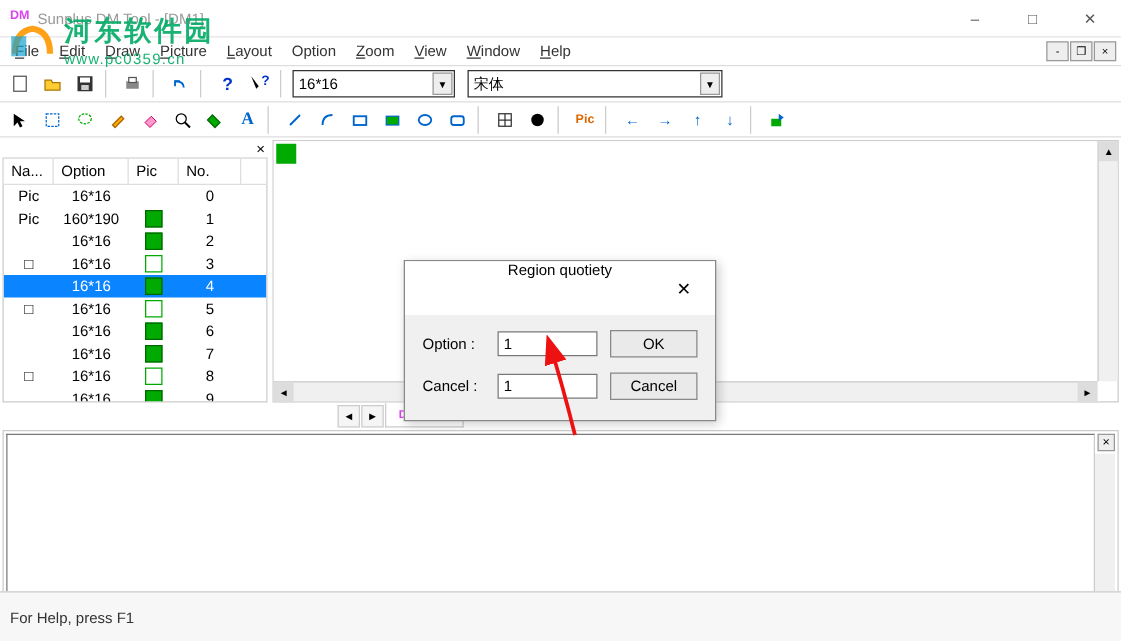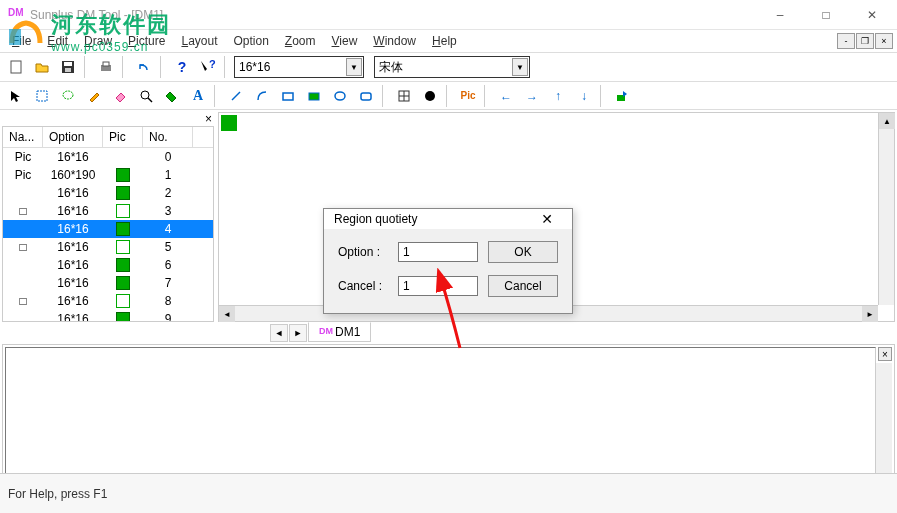--- a/index.html
+++ b/index.html
@@ -50,21 +50,21 @@
 .doc-tab .ico { width: 12px; height: 12px; color: #d946ef; font-size: 9px; font-weight: bold; }
 
 .bottom-panel { height: 145px; border: 1px solid #ccc; margin: 2px; position: relative; }
 .bottom-panel .close-x { position: absolute; right: 2px; top: 2px; width: 14px; height: 14px; border: 1px solid #999; font-size: 10px; display: flex; align-items: center; justify-content: center; background: #eee; }
 .bottom-panel .inner { position: absolute; top: 2px; left: 2px; right: 18px; bottom: 2px; border: 1px inset #ccc; background: #fff; }
 .bp-vscroll { position: absolute; top: 18px; right: 2px; bottom: 2px; width: 16px; background: #f0f0f0; }
 
 .statusbar { position: absolute; bottom: 0; left: 0; right: 0; height: 40px; border-top: 1px solid #ccc; display: flex; align-items: center; padding: 0 8px; font-size: 12px; color: #333; background:#f7f7f7; }
 
 .dialog { position: absolute; top: 208px; left: 323px; width: 250px; background: #f0f0f0; border: 1px solid #888; box-shadow: 2px 2px 8px rgba(0,0,0,.2); }
-.dialog .dlg-title { height: 20px; display: flex; align-items: center; padding: 0 10px; font-size: 12px; background: #fff; }
+.dialog .dlg-title { height: 43px; display: flex; align-items: center; padding: 0 10px; font-size: 12px; background: #fff; flex-direction: column; }
 .dialog .dlg-title .dlg-close { margin-left: auto; width: 30px; text-align: center; font-size: 14px; }
 .dialog .dlg-body { padding: 12px 14px 16px; display: grid; grid-template-columns: 50px 80px 70px; gap: 12px 10px; align-items: center; }
 .dialog label { font-size: 12px; text-align: left; }
 .dialog input { height: 20px; border: 1px solid #777; padding: 0 4px; font-size: 12px; width: 80px; background: #fff; }
 .dialog button { height: 22px; border: 1px solid #888; background: #eaeaea; font-size: 12px; width: 70px; }
 
 .arrow-annot { position: absolute; top: 268px; left: 435px; pointer-events: none; }
 
 .watermark { position: absolute; top: 10px; left: 6px; opacity: .9; pointer-events: none; }
 .watermark .wm-icon { width: 38px; height: 38px; display: inline-block; vertical-align: middle; }
@@ -144,21 +144,21 @@
         <path d="M2 2 L8 10 L6 12 z" fill="#000"></path>
         <text x="10" y="9" font-size="11" font-weight="bold" fill="#03c">?</text>
       </svg>
     </div>
   <div class="tsep"></div>
   <div class="combo" style="width:130px">
     <span>16*16</span>
     <div class="dd">▼</div>
   </div>
   <div style="width:6px"></div>
-  <div class="combo" style="width:156px">
+  <div class="combo" style="width:204px">
     <span>宋体</span>
     <div class="dd">▼</div>
   </div>
 </div>
 
 <div class="toolbar2">
   <div class="tbtn">
       <svg width="14" height="14">
         <path d="M2 2 L2 12 L5 9 L7 13 L9 12 L7 8 L11 8 z" fill="#000"></path>
       </svg>

